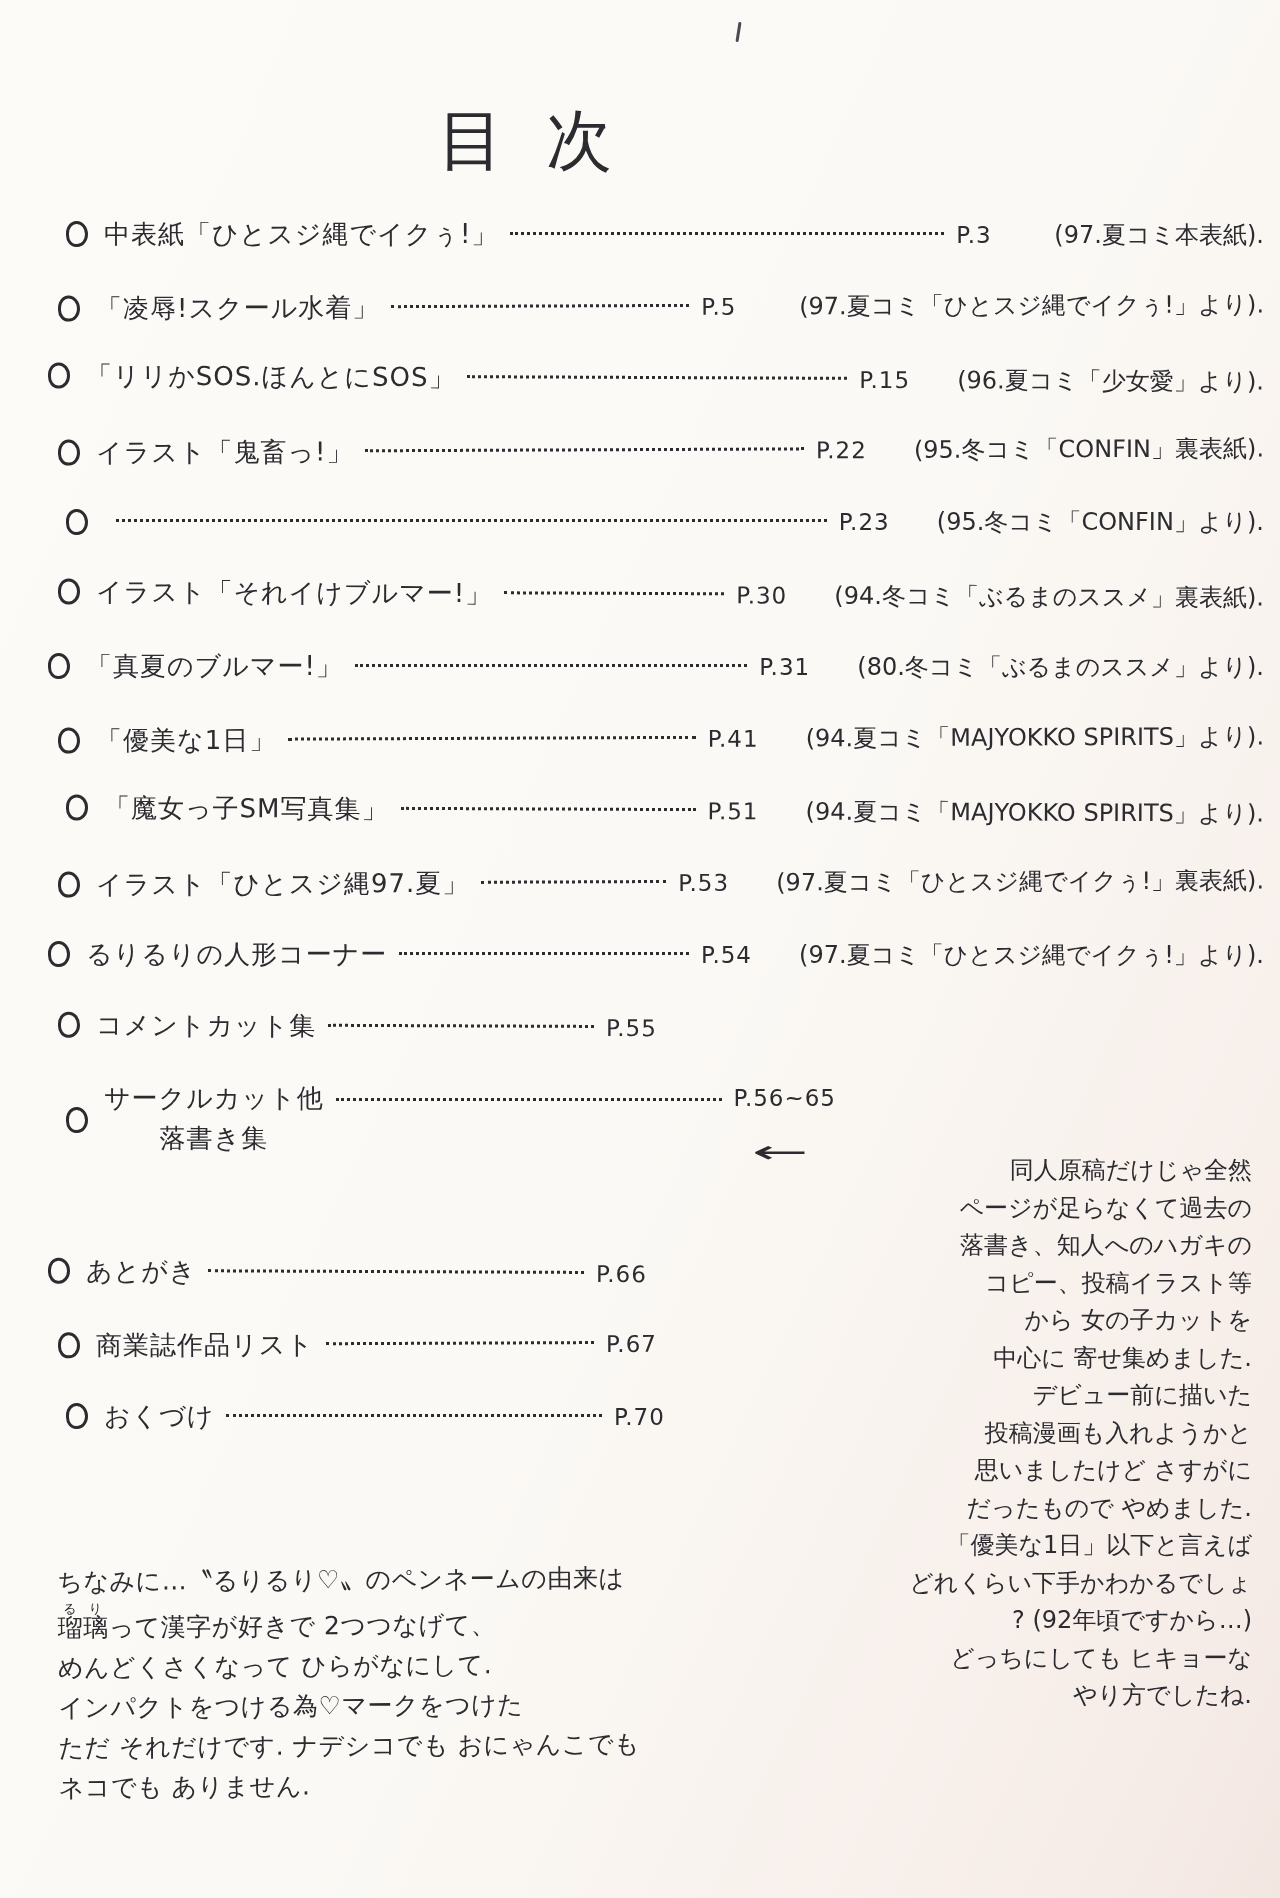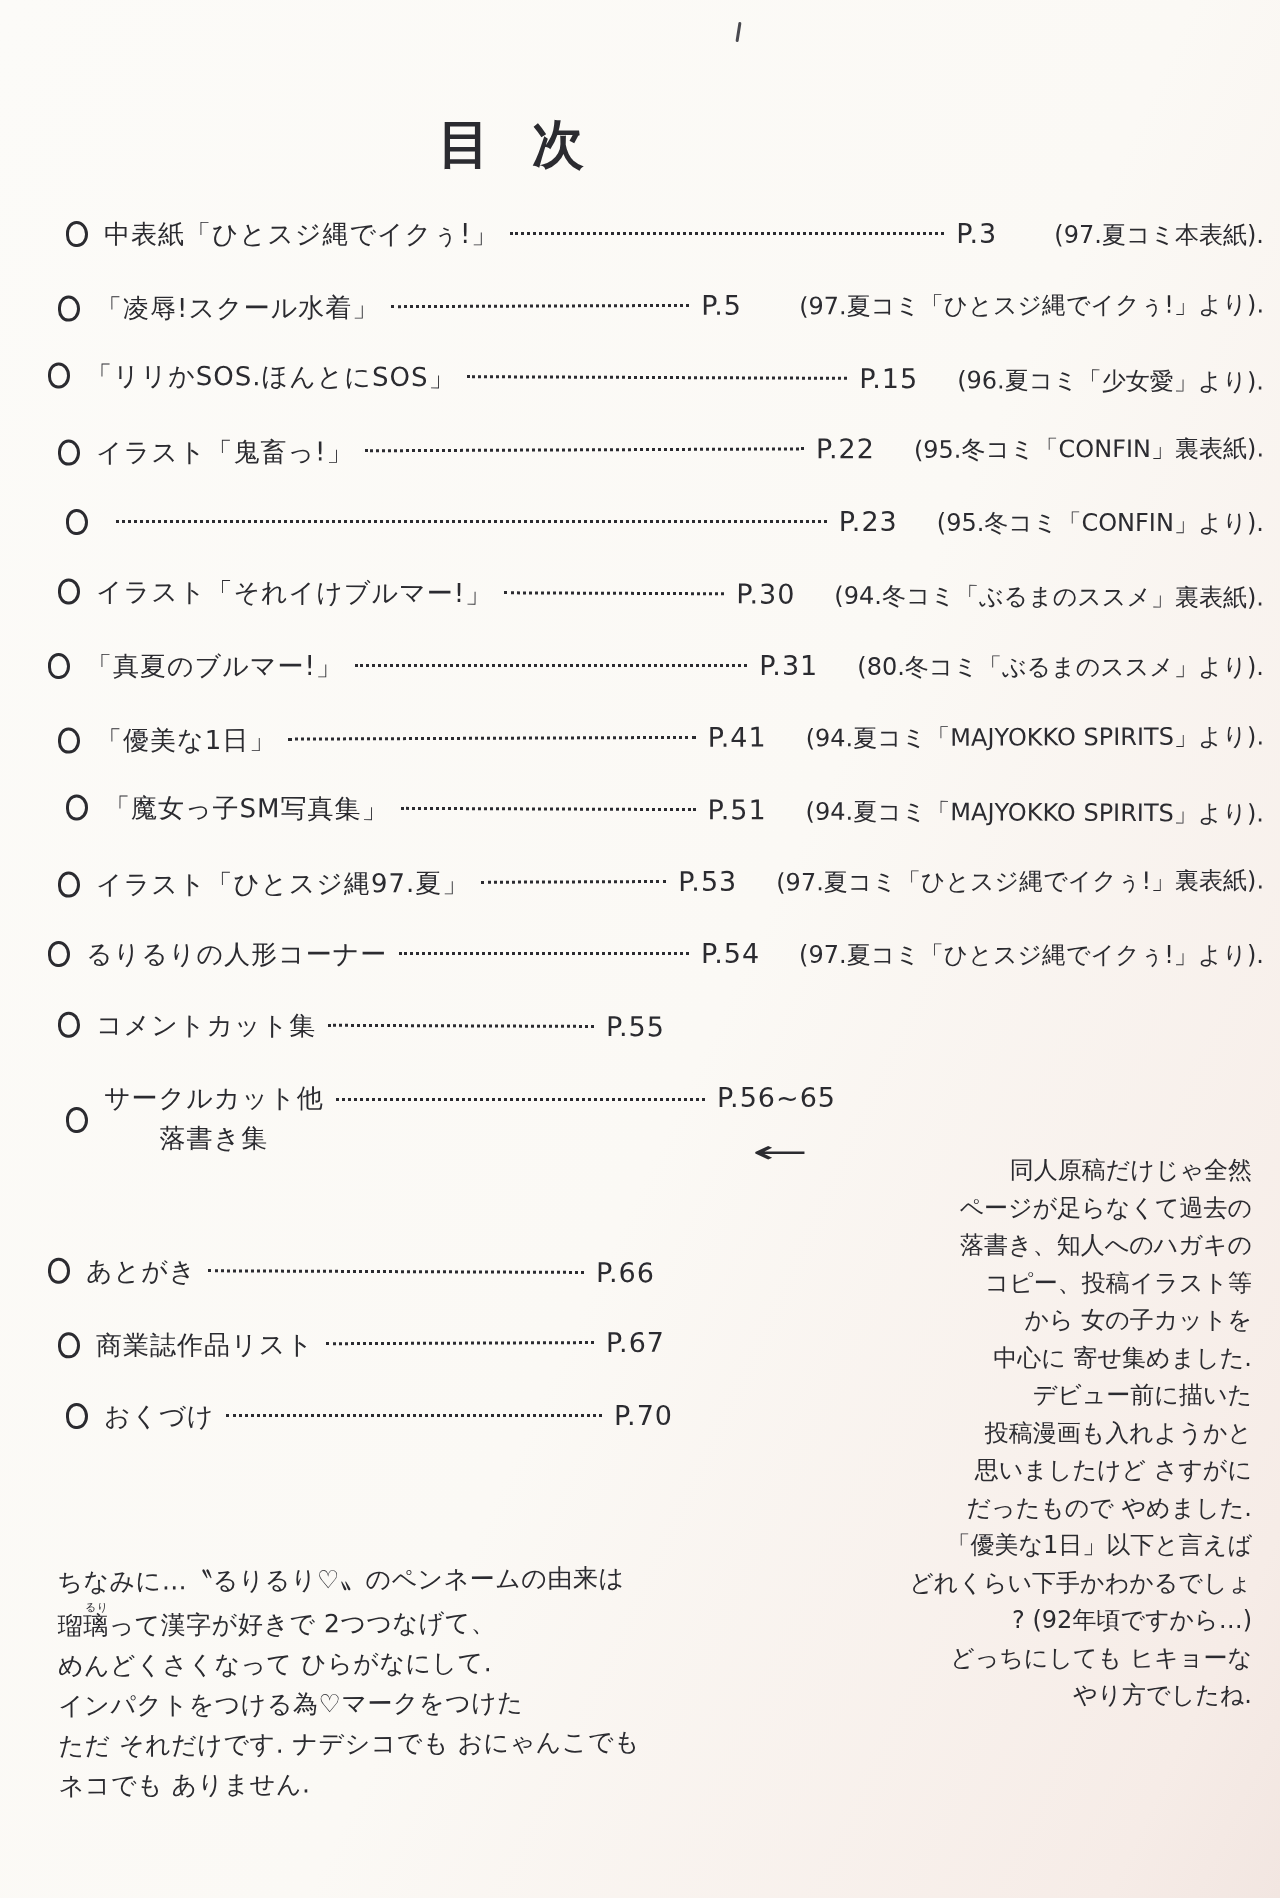--- a/index.html
+++ b/index.html
@@ -15,23 +15,22 @@
     color:#2b2b30;
     overflow:hidden;
   }
   .stray-mark {
     position:absolute; left:737px; top:22px;
     width:3px; height:20px; background:#4a4a50;
     transform:rotate(9deg); border-radius:2px;
   }
   .doc-title {
     position:absolute; left:438px; top:96px;
-    font-size:52px; font-weight:700; letter-spacing:42px;
+    font-size:66px; font-weight:400; letter-spacing:42px;
     white-space:nowrap;
-    margin-top:14px;
   }
   .toc {
     position:absolute; left:48px; top:214px; width:1216px;
   }
   .toc-row {
     display:flex; align-items:baseline;
     font-size:26px; line-height:40px;
     height:40px; margin-bottom:32px;
     white-space:nowrap;
   }
@@ -43,21 +42,21 @@
     border:3px solid #2b2b30; border-radius:48% 52% 50% 46%;
     align-self:center; margin-right:16px;
   }
   .entry-title { letter-spacing:1px; }
   .title-stack { display:flex; flex-direction:column;text-align:center; }
   .leader {
     flex:1 1 auto; min-width:60px;
     border-bottom:3px dotted #2b2b30;
     margin:0 12px; transform:translateY(-8px);
   }
-  .entry-page { font-size:27px; min-width:92px; letter-spacing:1px; }
+  .entry-page { font-size:23px; min-width:92px; letter-spacing:1px; }
   .entry-note { font-size:24px; margin-left:6px; letter-spacing:0; }
   .toc-row.short { width:640px; }
   .toc-row.range { width:770px; }
   .toc-row.two-line { height:84px; align-items:flex-start; }
   .toc-row.two-line .leader { margin-top:28px; }
   .toc-gap { height:58px; }
   .margin-note {
     position:absolute; left:812px; top:1152px; width:440px;
     font-size:24px; line-height:37.5px; letter-spacing:0;text-align:right;
   }
@@ -65,21 +64,21 @@
   .margin-note .note-line:nth-child(16){ padding-left:76px; }
   .arrow-icon {
     position:absolute; left:752px; top:1133px;
     font-size:32px; transform:scaleX(2.1); transform-origin:left center;
   }
   .footnote {
     position:absolute; left:58px; top:1560px; width:620px;
     font-size:25px; line-height:40px; transform:rotate(-0.4deg);
     letter-spacing:0.5px;
   }
-  ruby rt { font-size:11px;text-align:right; }
+  ruby rt { font-size:13px; }
 </style>
 </head>
 <body>
 
 <div class="page">
 
   <div class="stray-mark"></div>
 
   <div class="doc-title">目次</div>
 

